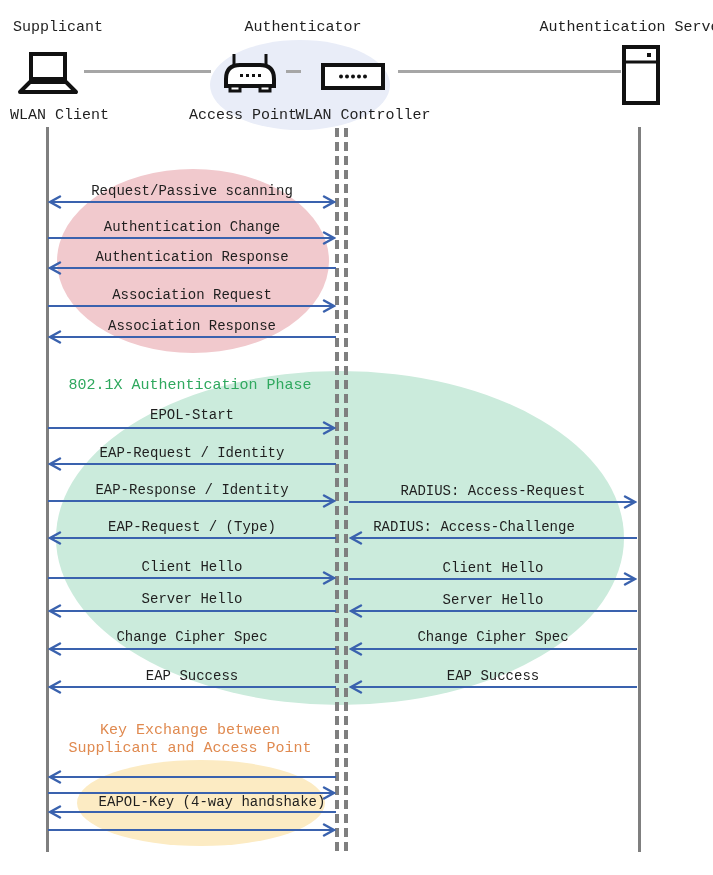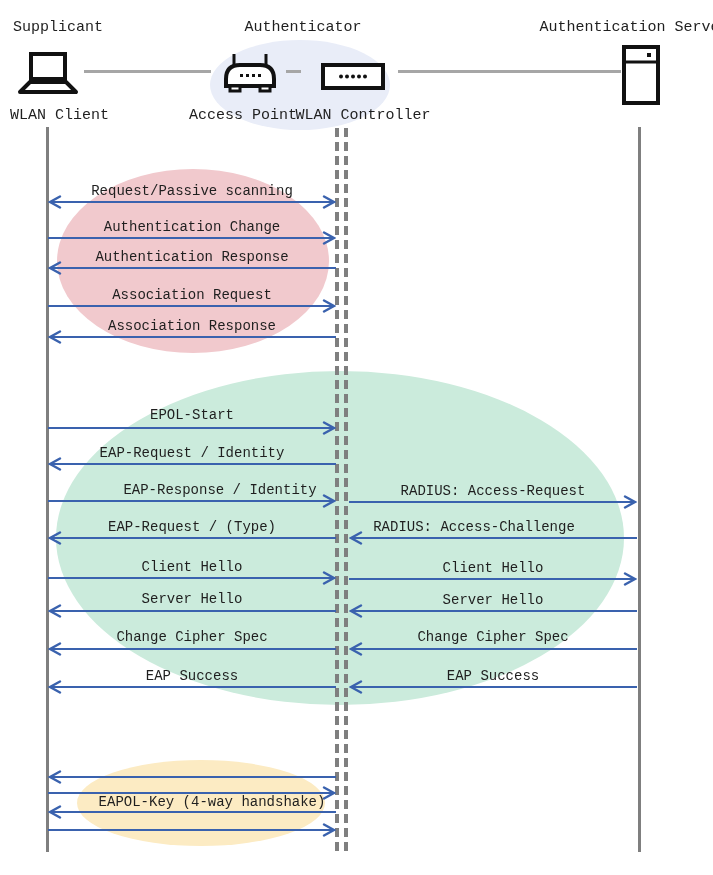--- a/index.html
+++ b/index.html
@@ -117,20 +117,23 @@
       <div class="phase-ellipse" style="left: 57px; top: 169px; width: 272px; height: 184px; background: rgb(241, 201, 205);"></div>
       <div class="phase-ellipse" style="left: 56px; top: 371px; width: 568px; height: 334px; background: rgb(203, 235, 220);"></div>
       <div class="phase-ellipse" style="left: 77px; top: 760px; width: 248px; height: 86px; background: rgb(252, 235, 195);"></div>
     </div>
 
   <div id="lifeline-client" class="abs lifeline"></div>
   <div id="lifeline-dash-1" class="abs lifeline-dashed"></div>
   <div id="lifeline-dash-2" class="abs lifeline-dashed"></div>
   <div id="lifeline-server" class="abs lifeline"></div>
 
+  <div id="phase-title-1" class="phase-title" style="color: rgb(47, 168, 94);">802.1X Authentication Phase</div>
+  <div id="phase-title-2" class="phase-title" style="color: rgb(224, 138, 80);">Key Exchange between
+Supplicant and Access Point</div>
 
   <div id="messages">
       <div class="message-arrow" style="left: 48px; top: 194px;"><svg width="288" height="16">
           <line x1="3" x2="285" y1="8" y2="8" stroke="#3A62AE" stroke-width="2.2"></line>
           <polyline points="276,2.5 286,8 276,13.5" fill="none" stroke="#3A62AE" stroke-width="2.4" stroke-linecap="round"></polyline>
           <polyline points="12,2.5 2,8 12,13.5" fill="none" stroke="#3A62AE" stroke-width="2.4" stroke-linecap="round"></polyline>
         </svg></div>
       <div class="message-label" style="left: 192px; top: 182px;">Request/Passive scanning</div>
       <div class="message-arrow" style="left: 48px; top: 230px;"><svg width="288" height="16">
           <line x1="0" x2="285" y1="8" y2="8" stroke="#3A62AE" stroke-width="2.2"></line>
@@ -159,21 +162,21 @@
       <div class="message-label" style="left: 192px; top: 406px;">EPOL-Start</div>
       <div class="message-arrow" style="left: 48px; top: 456px;"><svg width="288" height="16">
           <line x1="3" x2="288" y1="8" y2="8" stroke="#3A62AE" stroke-width="2.2"></line>
           <polyline points="12,2.5 2,8 12,13.5" fill="none" stroke="#3A62AE" stroke-width="2.4" stroke-linecap="round"></polyline>
         </svg></div>
       <div class="message-label" style="left: 192px; top: 444px;">EAP-Request / Identity</div>
       <div class="message-arrow" style="left: 48px; top: 493px;"><svg width="288" height="16">
           <line x1="0" x2="285" y1="8" y2="8" stroke="#3A62AE" stroke-width="2.2"></line>
           <polyline points="276,2.5 286,8 276,13.5" fill="none" stroke="#3A62AE" stroke-width="2.4" stroke-linecap="round"></polyline>
         </svg></div>
-      <div class="message-label" style="left: 192px; top: 481px; margin-left: 28px;">EAP-Response / Identity</div>
+      <div class="message-label" style="left: 192px; top: 481px;">EAP-Response / Identity</div>
       <div class="message-arrow" style="left: 349px; top: 494px;"><svg width="288" height="16">
           <line x1="0" x2="285" y1="8" y2="8" stroke="#3A62AE" stroke-width="2.2"></line>
           <polyline points="276,2.5 286,8 276,13.5" fill="none" stroke="#3A62AE" stroke-width="2.4" stroke-linecap="round"></polyline>
         </svg></div>
       <div class="message-label" style="left: 493px; top: 482px;">RADIUS: Access-Request</div>
       <div class="message-arrow" style="left: 48px; top: 530px;"><svg width="288" height="16">
           <line x1="3" x2="288" y1="8" y2="8" stroke="#3A62AE" stroke-width="2.2"></line>
           <polyline points="12,2.5 2,8 12,13.5" fill="none" stroke="#3A62AE" stroke-width="2.4" stroke-linecap="round"></polyline>
         </svg></div>
       <div class="message-label" style="left: 192px; top: 518px;">EAP-Request / (Type)</div>

